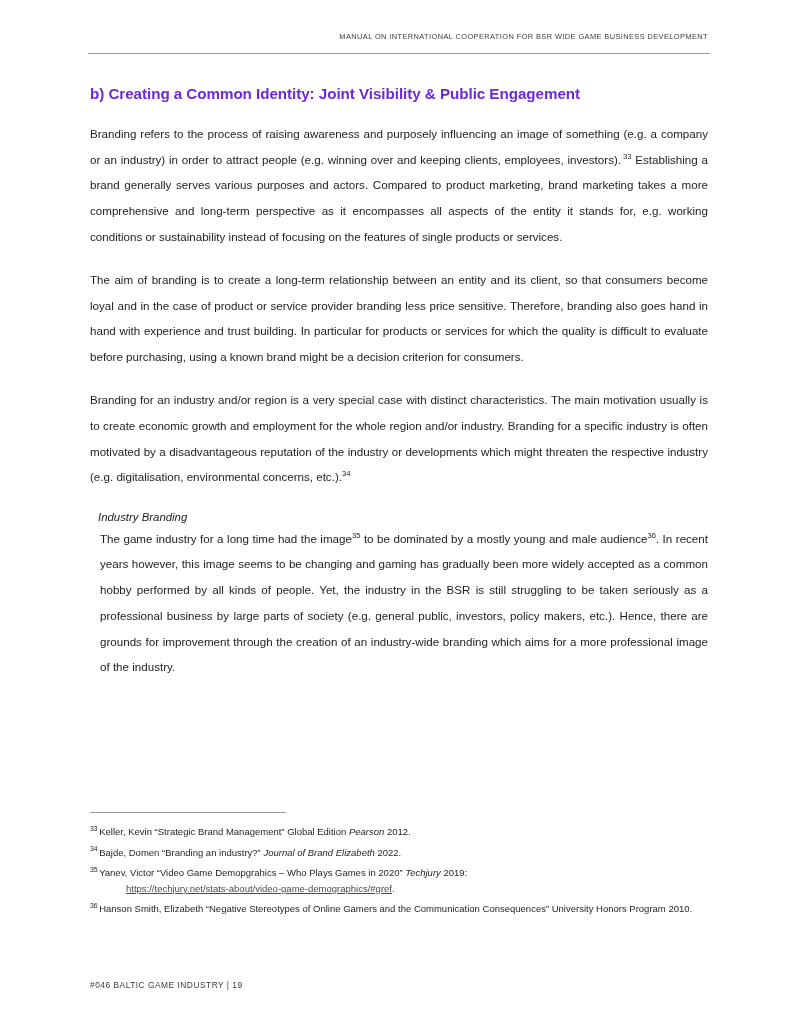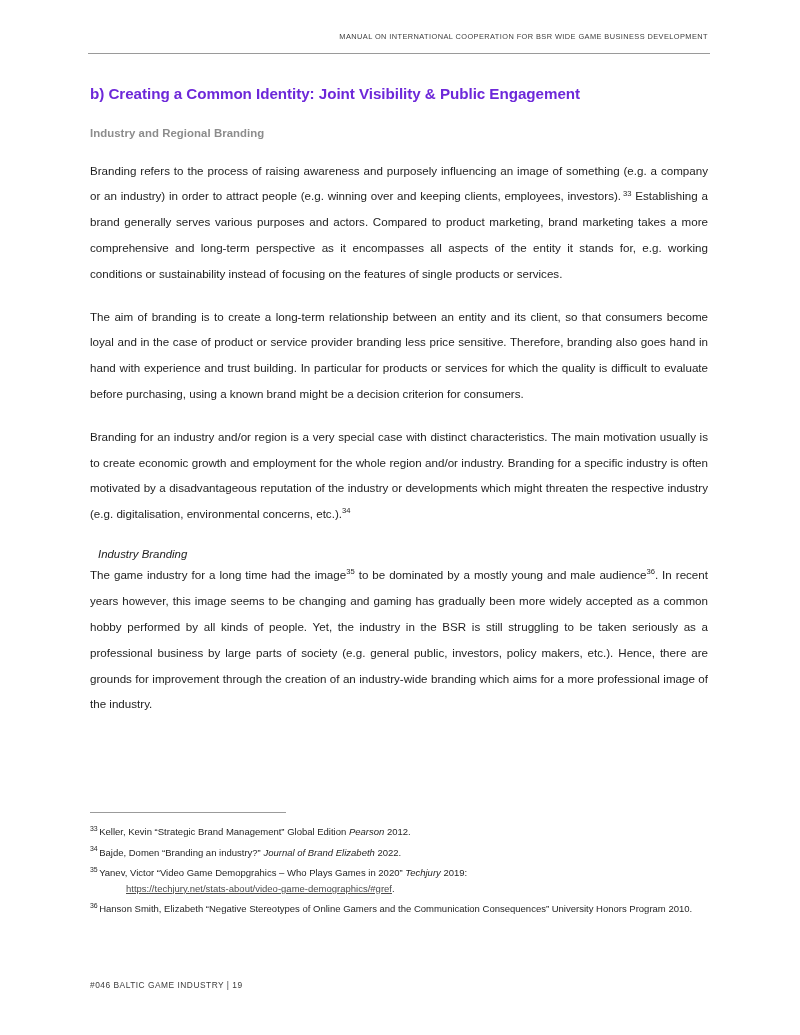--- a/index.html
+++ b/index.html
@@ -76,20 +76,21 @@
     margin: 17px 0 0 0;
     font-size: 11.6px;
     line-height: 25.8px;
     text-align: justify;
     color: #1d1d1d;
     hyphens: none;
   }
 
   p.body-par.tight {
     margin-top: 0px;
+    margin-left: 10px;
   }
 
   .italic-label {
     margin: 20px 0 0 8px;
     font-size: 11.4px;
     font-style: italic;
     line-height: 1.35;
     color: #1d1d1d;
   }
 
@@ -151,21 +152,20 @@
 
 <div class="page">
 
   <div class="running-header">MANUAL ON INTERNATIONAL COOPERATION FOR BSR WIDE GAME BUSINESS DEVELOPMENT</div>
   <div class="header-rule"></div>
 
   <div class="content">
 
     <h1 class="section-title">b) Creating a Common Identity: Joint Visibility &amp; Public Engagement</h1>
 
-    <h2 class="sub-heading">Industry and Regional Branding</h2>
 
     <p class="body-par"><span>Branding refers to the process of raising awareness and purposely influencing an image of something (e.g. a company or an industry) in order to attract people (e.g. winning over and keeping clients, employees, investors).</span><sup class="fn fn-sp">33</sup>
       <span>Establishing a brand generally serves various purposes and actors. Compared to product marketing, brand marketing takes a more comprehensive and long-term perspective as it encompasses all aspects of the entity it stands for, e.g. working conditions or sustainability instead of focusing on the features of single products or services.</span></p>
 
     <p class="body-par">The aim of branding is to create a long-term relationship between an entity and its client, so that consumers become loyal and in the case of product or service provider branding less price sensitive. Therefore, branding also goes hand in hand with experience and trust building. In particular for products or services for which the quality is difficult to evaluate before purchasing, using a known brand might be a decision criterion for consumers.</p>
 
     <p class="body-par"><span>Branding for an industry and/or region is a very special case with distinct characteristics. The main motivation usually is to create economic growth and employment for the whole region and/or industry. Branding for a specific industry is often motivated by a disadvantageous reputation of the industry or developments which might threaten the respective industry (e.g. digitalisation, environmental concerns, etc.).</span><sup class="fn">34</sup></p>
 
     <p class="italic-label">Industry Branding</p>
 

